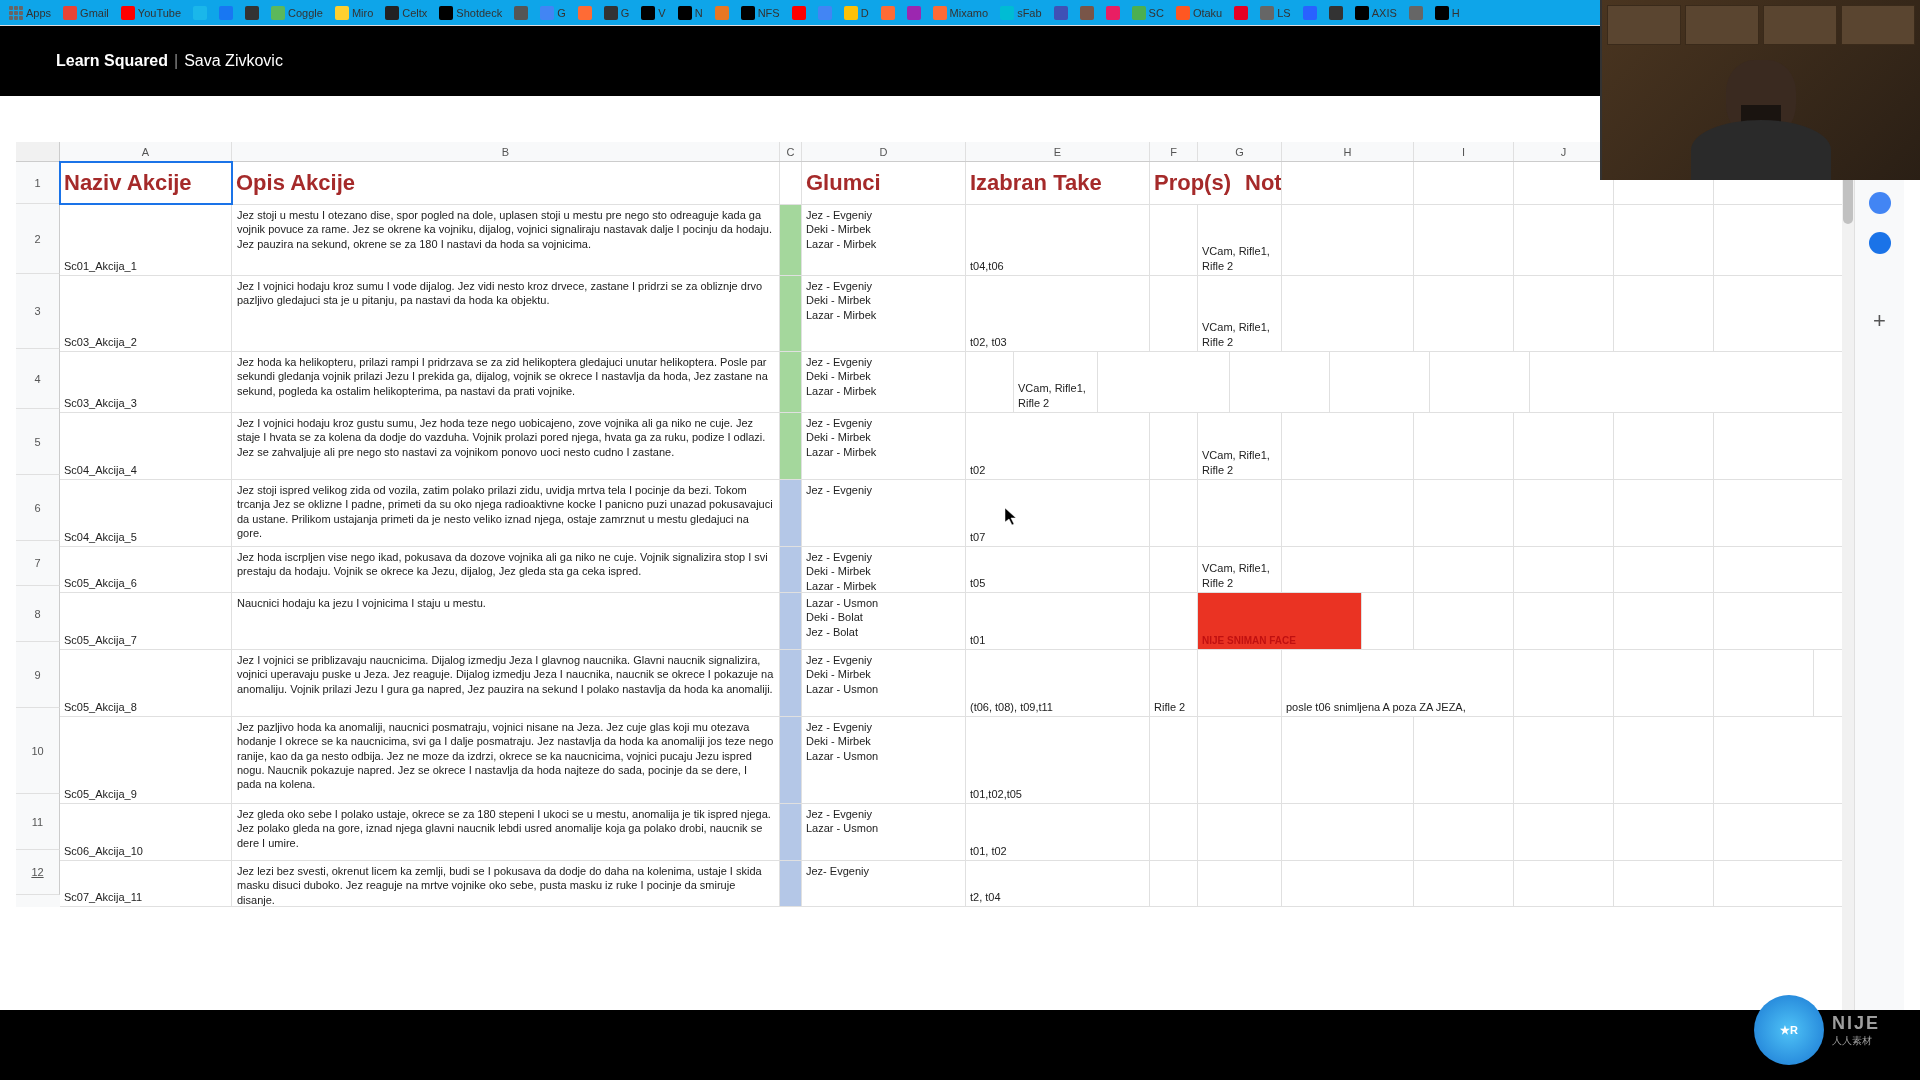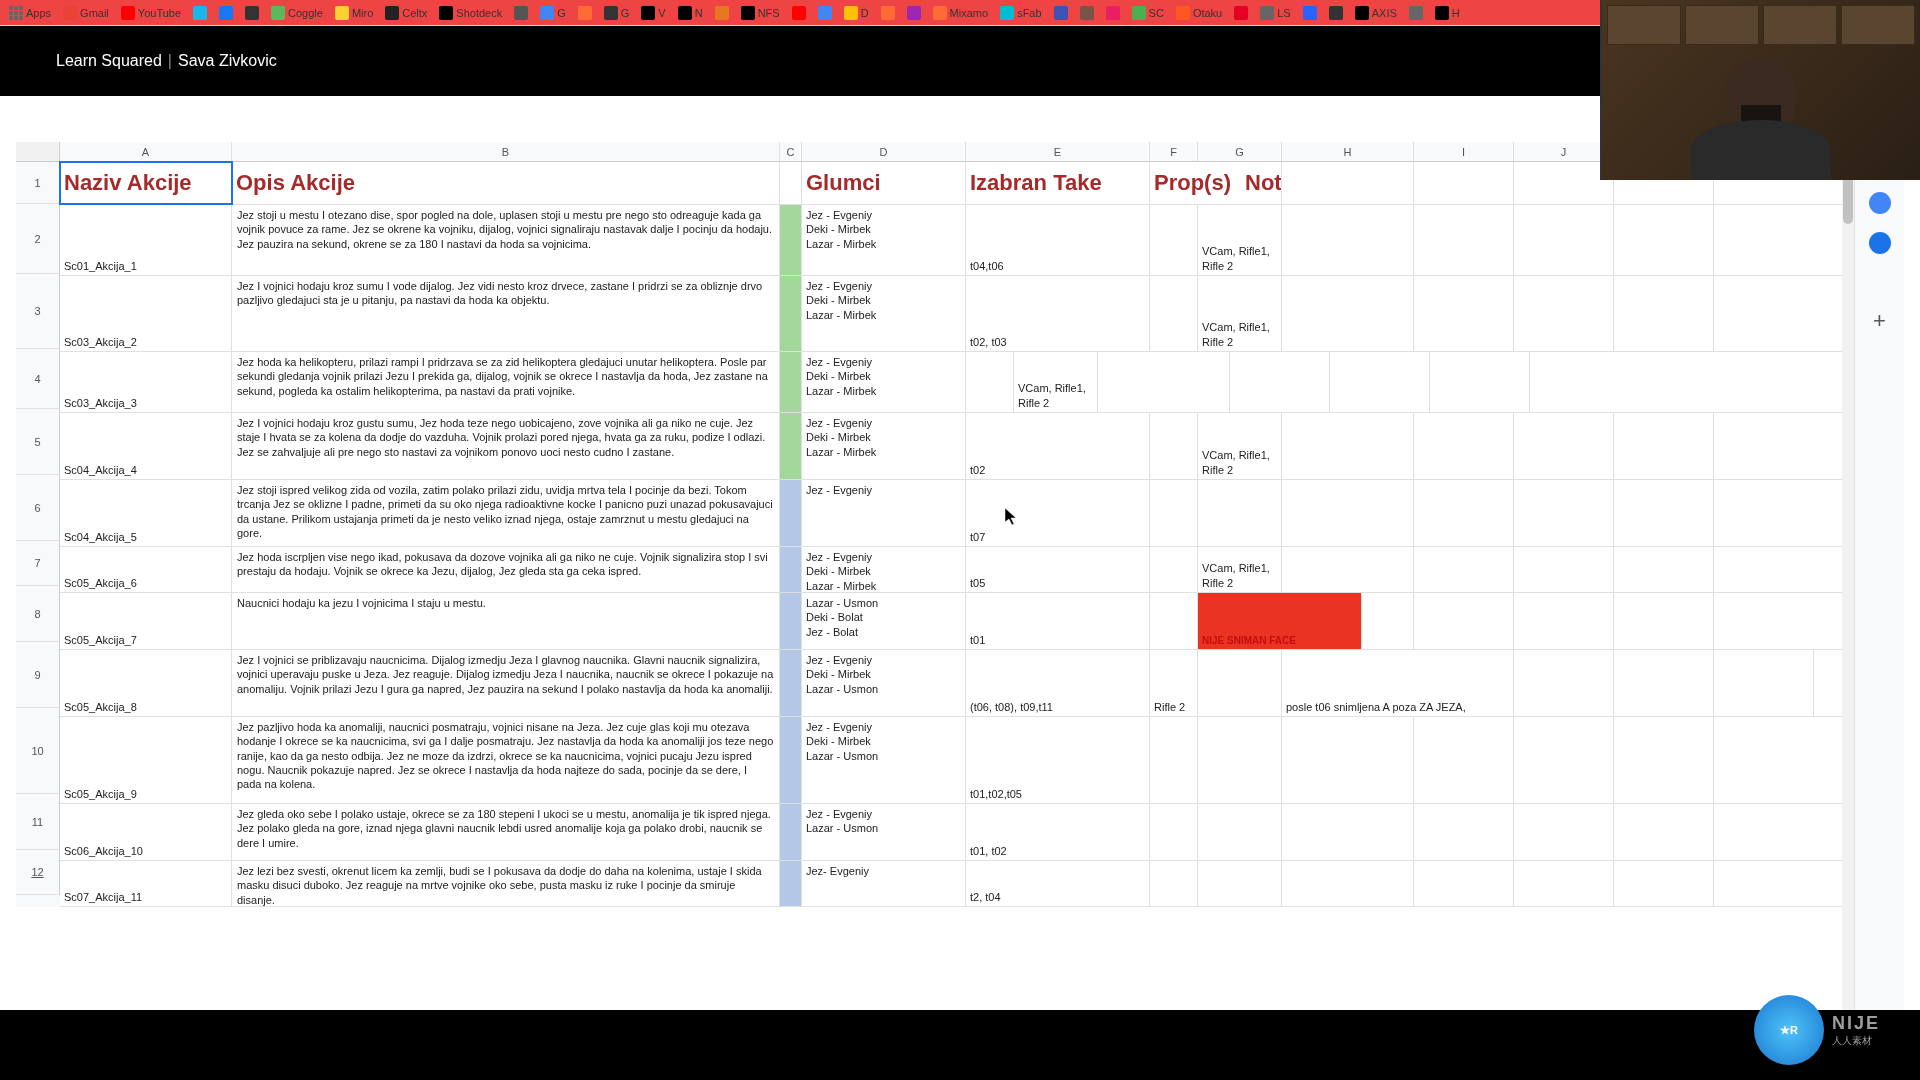--- a/index.html
+++ b/index.html
@@ -1,36 +1,36 @@
 <!DOCTYPE html>
 <html><head>
 <meta charset="utf-8">
 <style>
 * { box-sizing: border-box; margin: 0; padding: 0; }
 body { font-family: Arial, sans-serif; background: #000; width: 1920px; height: 1080px; overflow: hidden; position: relative; }
 
 .browser-frame { background: #fff; width: 1920px; height: 1010px; position: absolute; top: 0; left: 0; }
 .black-bar-bottom { position: absolute; bottom: 0; width: 100%; height: 70px; background: #000; }
 
-.bookmarks-bar { height: 26px; background: #ef4444; border-bottom: 1px solid #ddd; display: flex; align-items: center; padding: 0 6px; gap: 6px; font-size: 11px; color: #333; overflow: hidden; }
+.bookmarks-bar { height: 26px; background: #0ea5e9; border-bottom: 1px solid #ddd; display: flex; align-items: center; padding: 0 6px; gap: 6px; font-size: 11px; color: #333; overflow: hidden; }
 .bookmark-item { display: flex; align-items: center; gap: 3px; padding: 2px 3px; white-space: nowrap; cursor: pointer; }
 .bookmark-icon { width: 14px; height: 14px; border-radius: 2px; display: inline-block; flex-shrink: 0; }
 .apps-grid { width: 14px; height: 14px; display: grid; grid-template-columns: repeat(3,1fr); grid-template-rows: repeat(3,1fr); gap: 1px; }
 .apps-grid span { background: #666; border-radius: 1px; }
 
 .webcam { position: absolute; top: 0; right: 0; width: 320px; height: 180px; background: linear-gradient(135deg,#4a3520,#2a1f15); z-index: 100; border-left: 2px solid #333; }
 .webcam-person { position: absolute; bottom: 0; left: 50%; transform: translateX(-50%); width: 140px; height: 140px; }
 .webcam-head { width: 70px; height: 80px; background: #3a2a20; border-radius: 40% 40% 45% 45%; margin: 0 auto; position: relative; top: 20px; }
 .webcam-beard { position: absolute; bottom: 0; left: 15px; width: 40px; height: 35px; background: #1a1410; border-radius: 0 0 40% 40%; }
 .webcam-body { width: 140px; height: 60px; background: #2a2a2a; border-radius: 50% 50% 0 0; position: absolute; bottom: 0; }
 .webcam-bg-shelf { position: absolute; top: 5px; left: 5px; right: 5px; height: 40px; display: flex; gap: 4px; }
 .webcam-bg-shelf div { flex: 1; background: #5a4530; border: 1px solid #3a2a1a; }
 
 .black-header { height: 70px; background: #000; display: flex; align-items: center; padding-left: 56px; color: #fff; font-size: 16px; }
-.header-bold { font-weight: 400; }
+.header-bold { font-weight: 700; }
 .header-sep { margin: 0 6px; color: #888; }
 
 .sheet-area { position: absolute; top: 142px; left: 16px; right: 16px; bottom: 0; background: #fff; display: flex; }
 .sheet-main { flex: 1; overflow: hidden; position: relative; }
 .sheet-sidebar { width: 50px; background: #f8f9fa; border-left: 1px solid #e0e0e0; display: flex; flex-direction: column; align-items: center; padding-top: 10px; gap: 18px; }
 .sidebar-icon { width: 22px; height: 22px; border-radius: 4px; cursor: pointer; }
 
 .col-headers { display: flex; height: 20px; background: #f8f9fa; border-bottom: 1px solid #ccc; font-size: 11px; color: #555; }
 .corner { width: 44px; border-right: 1px solid #ccc; background: #f1f1f1; }
 .col-h { border-right: 1px solid #e0e0e0; display: flex; align-items: center; justify-content: center; background: #f8f9fa; }

